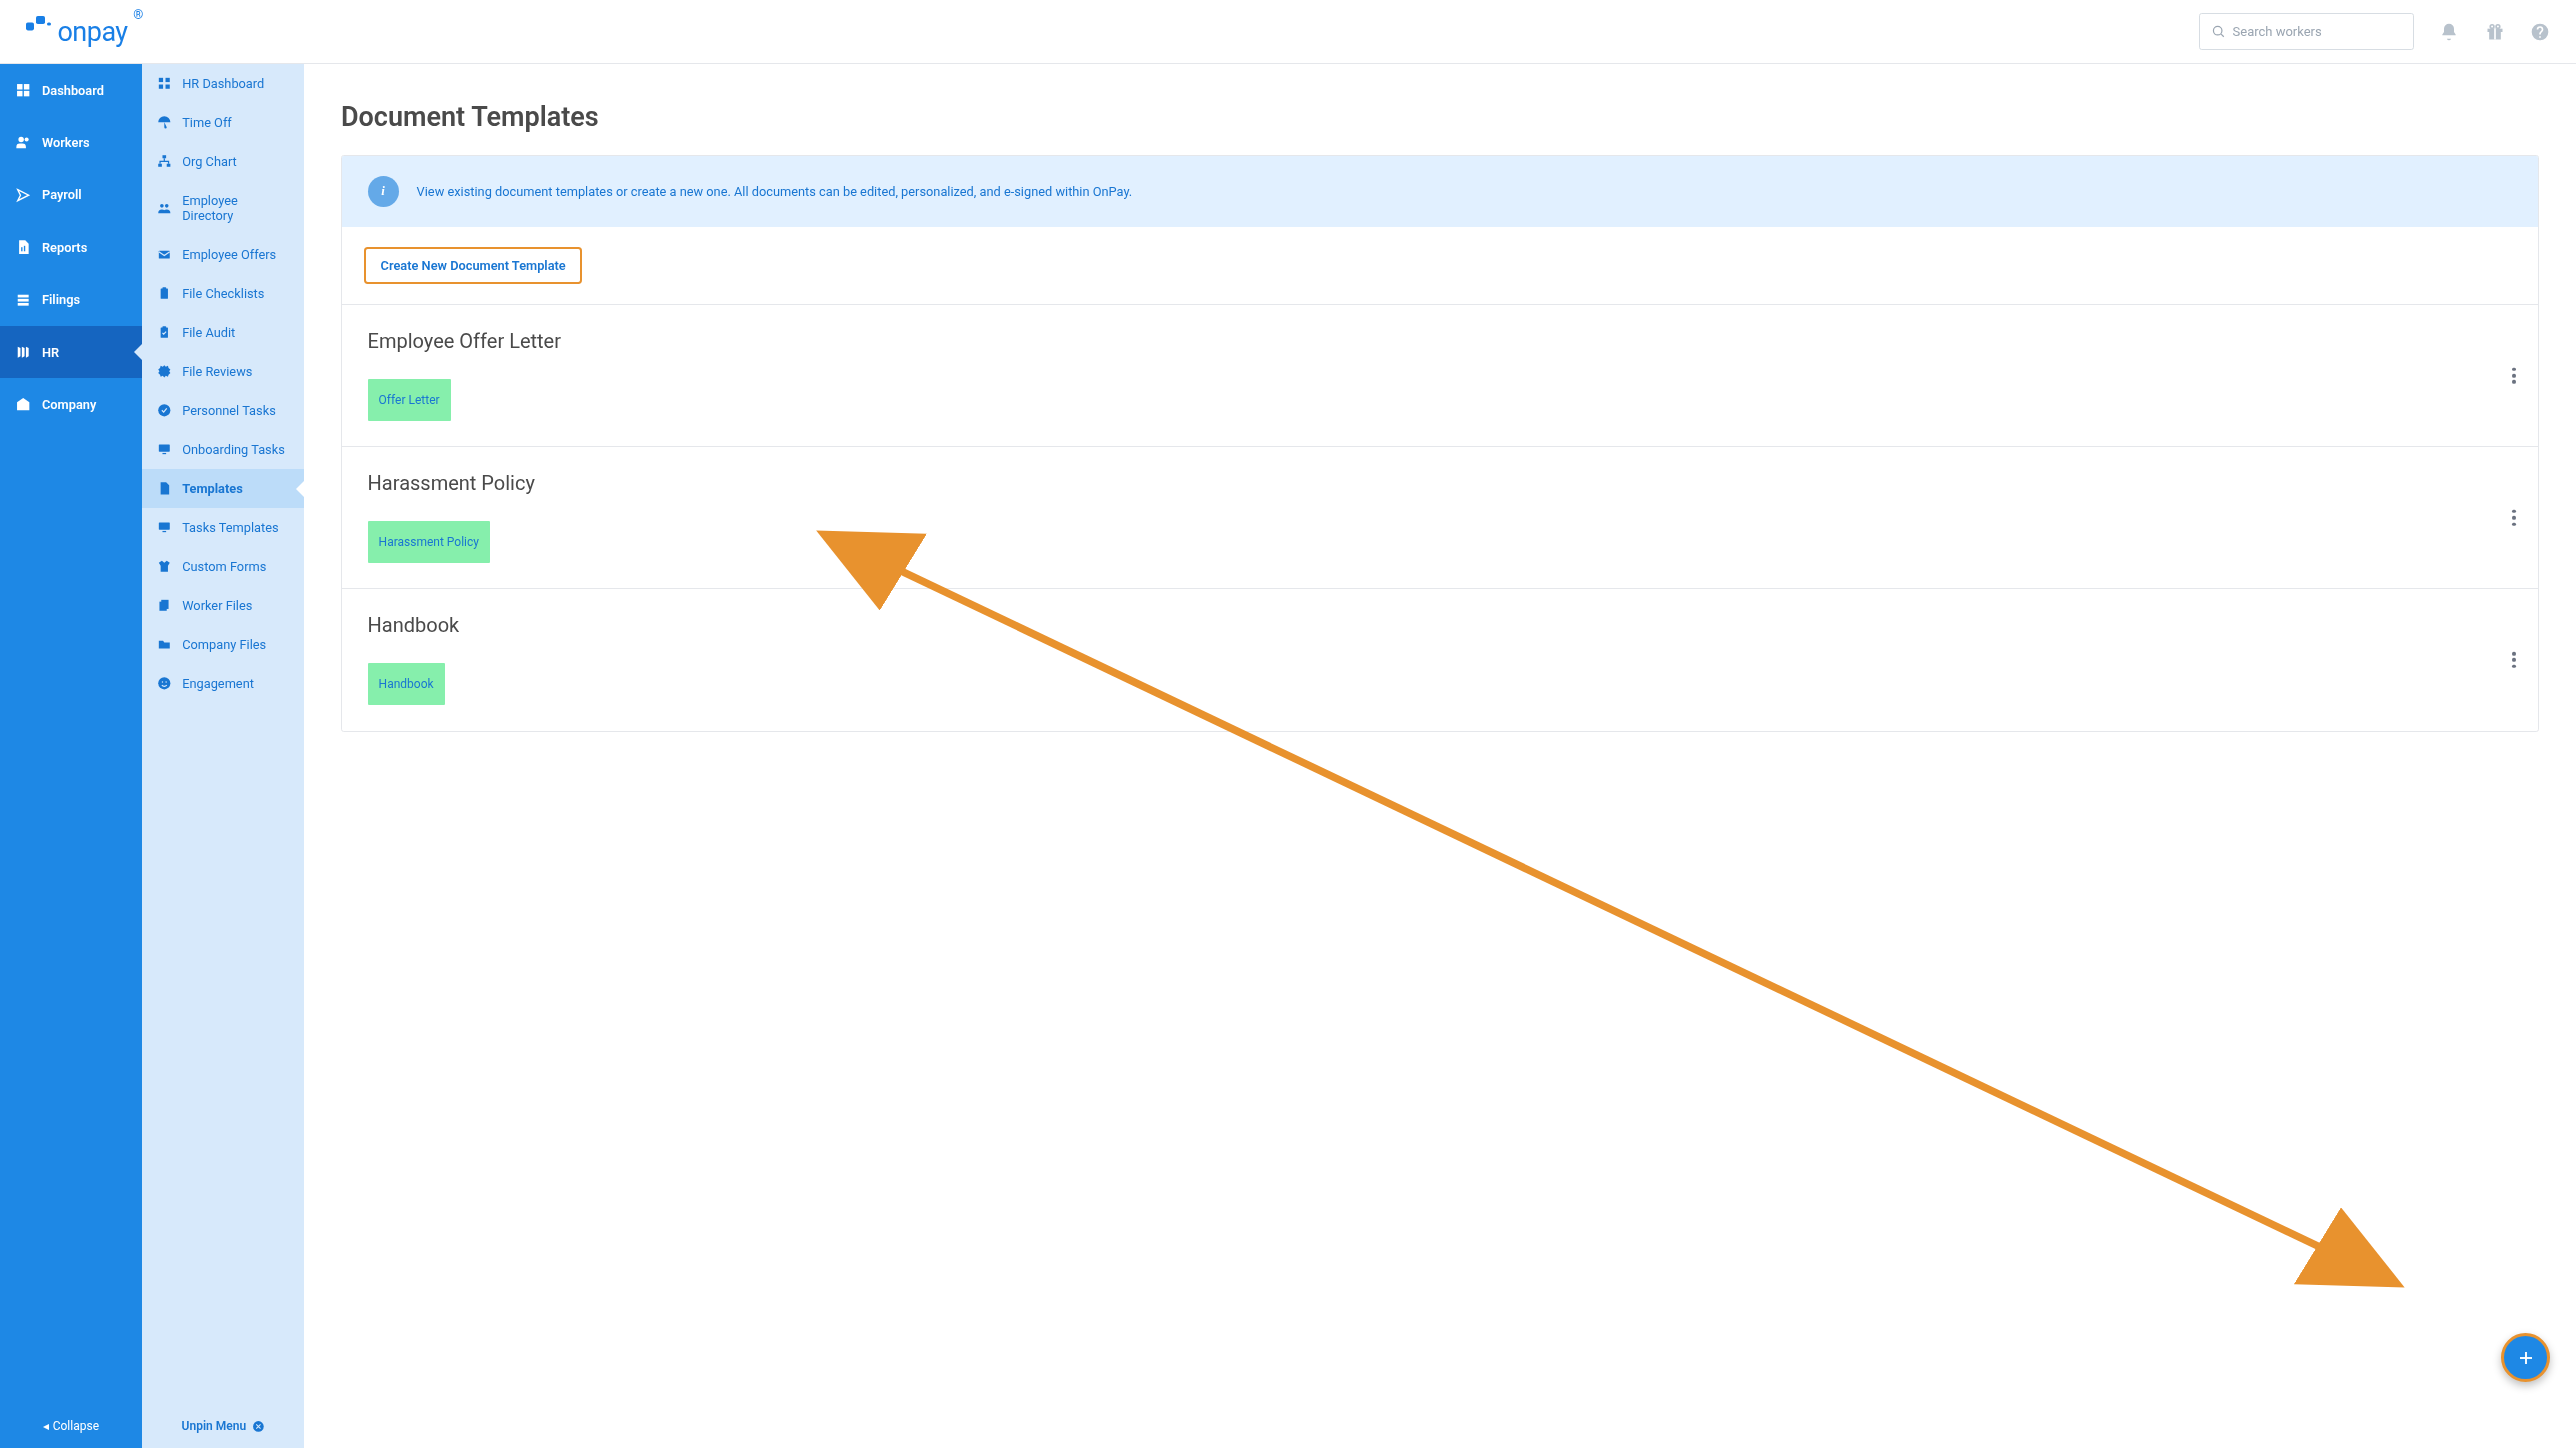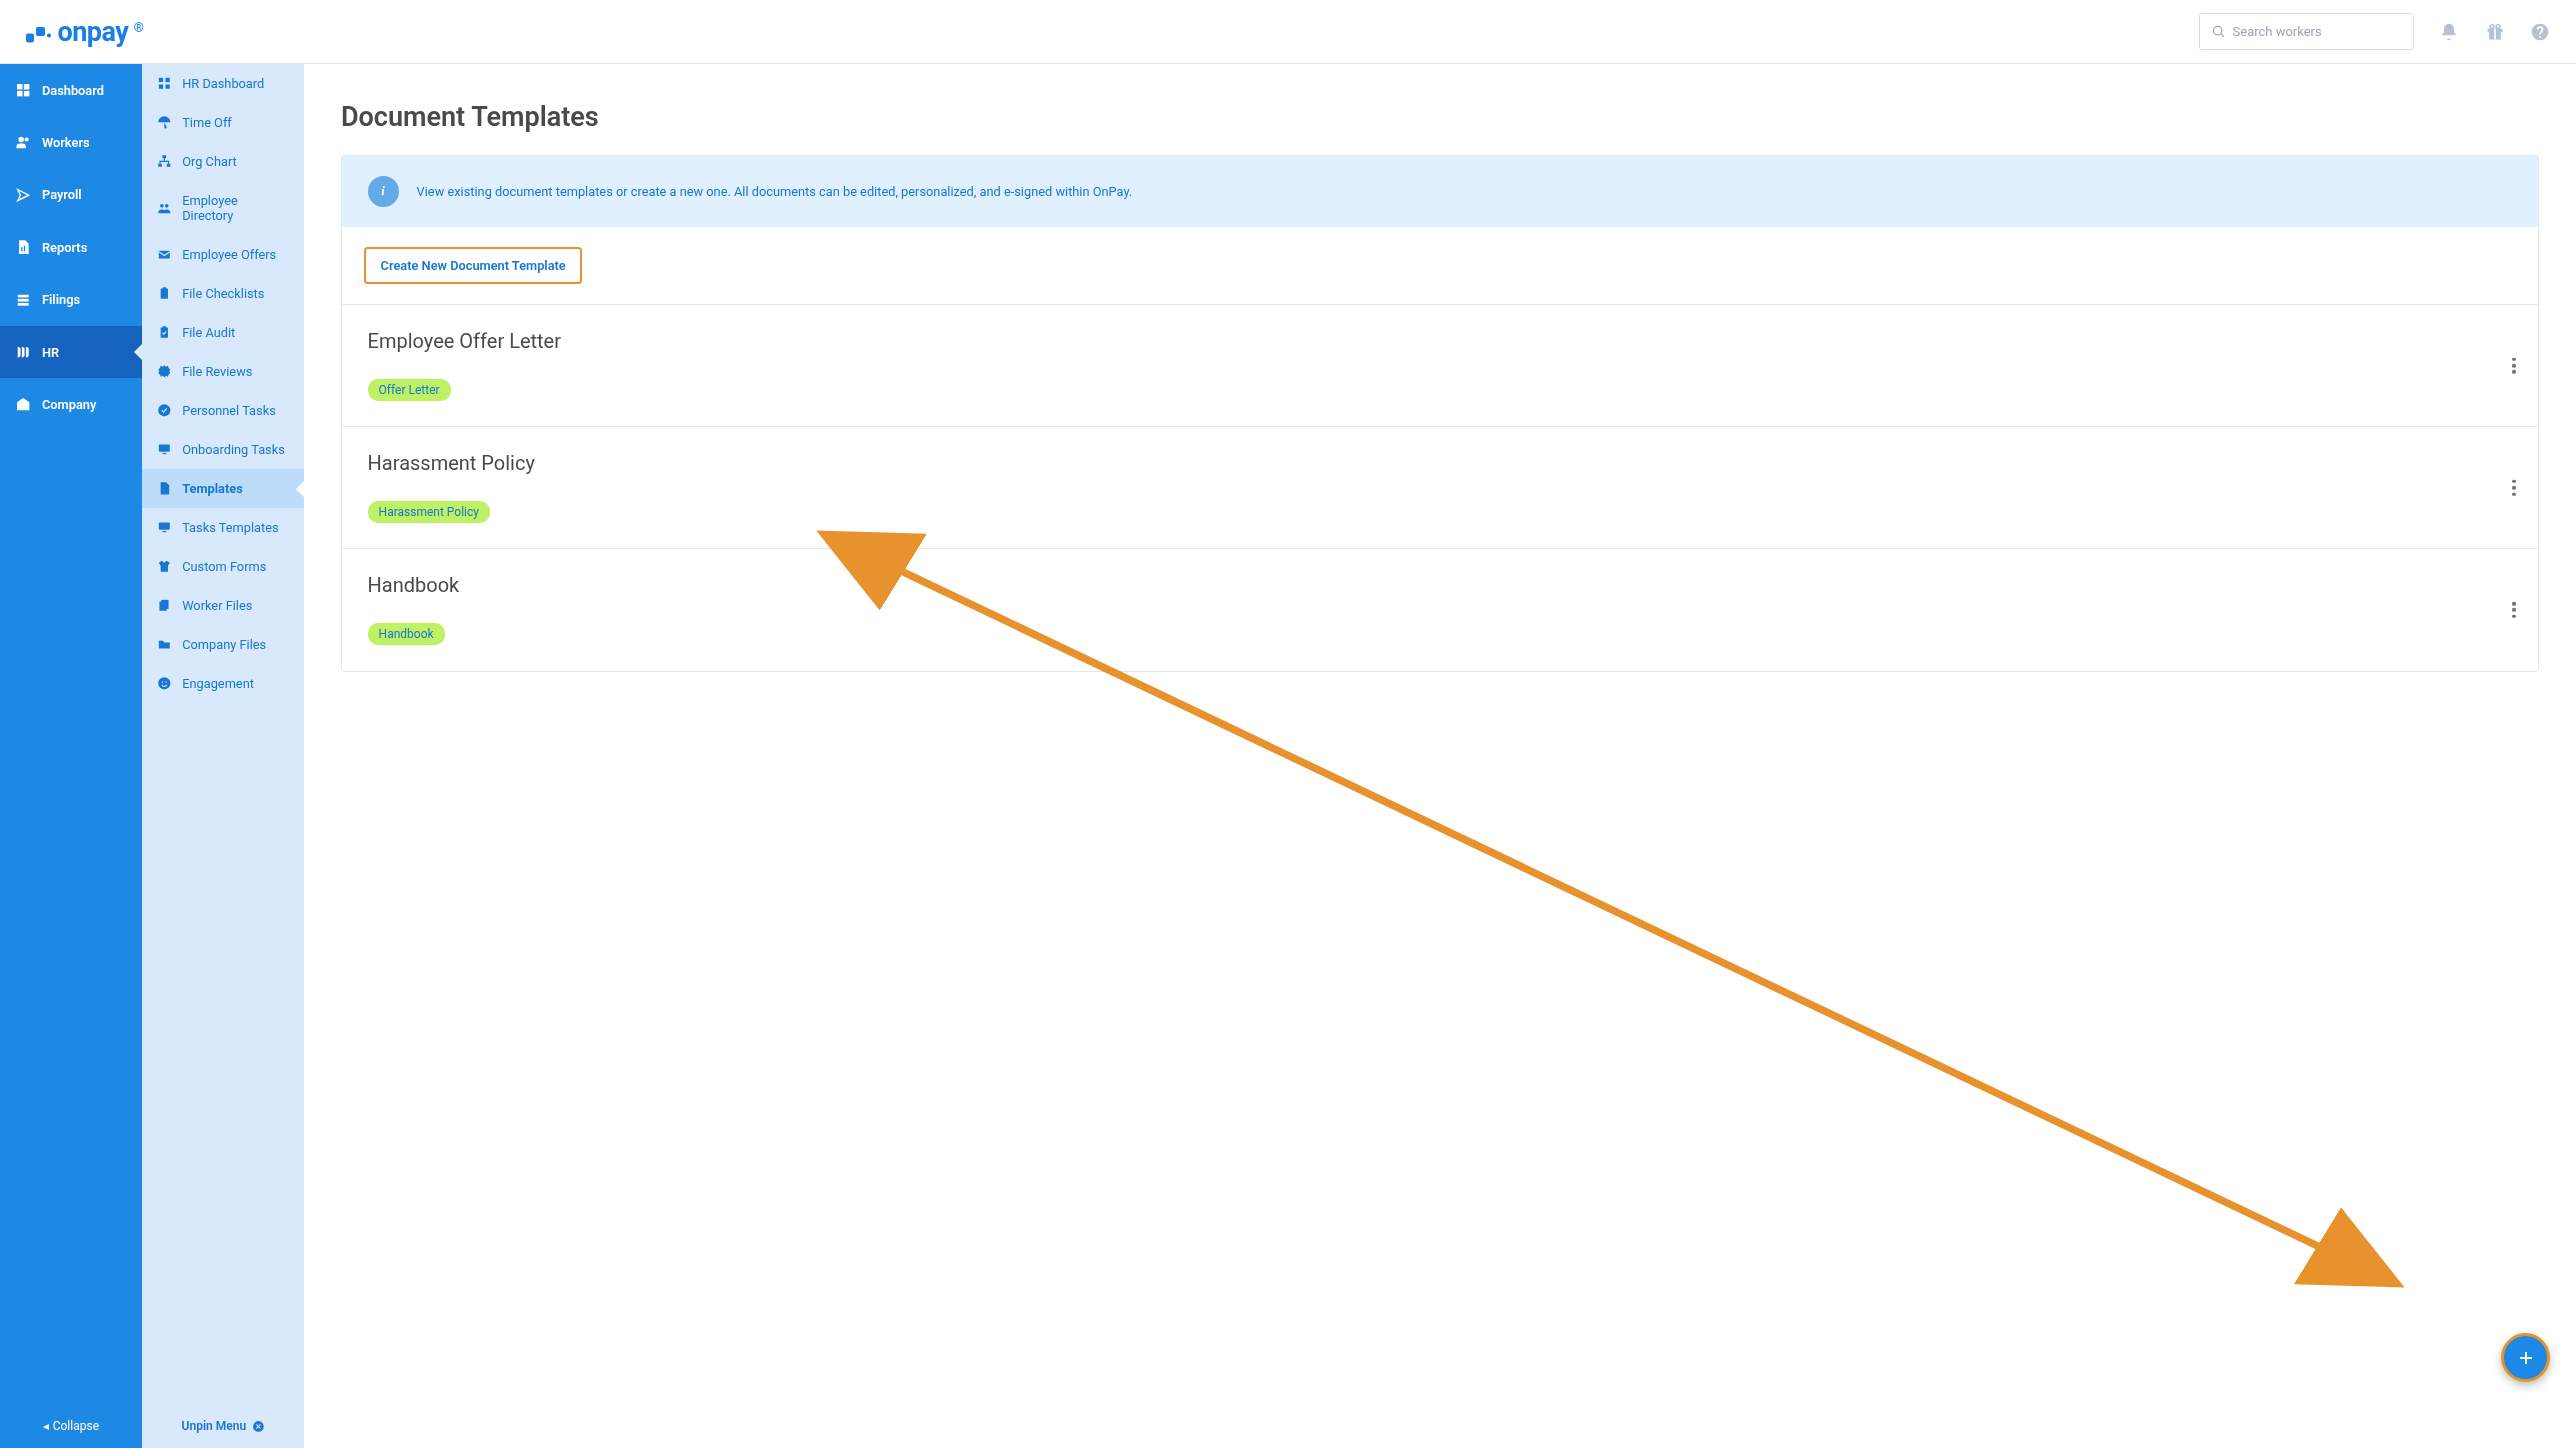--- a/index.html
+++ b/index.html
@@ -2,21 +2,21 @@
 <html style="font-size:14.6px"><head>
 <meta charset="utf-8">
 <style>
 * { box-sizing: border-box; margin: 0; padding: 0; }
 body { font-family: -apple-system, BlinkMacSystemFont, "Segoe UI", Roboto, Helvetica, Arial, sans-serif; background: #fff; color: #333; overflow: hidden; }
 
 .app { display: flex; flex-direction: column; height: 100vh; }
 
 
 .topbar { height: 64px; border-bottom: 0.9px solid #e5e7eb; display: flex; align-items: center; padding: 0 25.6px; background:#fff; position:relative; }
-.logo { color:#197fe6; font-weight:700; font-size:27px; display:flex; align-items:center; gap:3.7px; letter-spacing:-0.5px;}
+.logo { color:#197fe6; font-weight:400; font-size:27px; display:flex; align-items:flex-start; gap:3.7px; letter-spacing:-0.5px;}
 .logo-dots { display:inline-flex; gap:2.7px; margin-right:2.7px; }
 .logo-dots span { width:8.2px; height:8.2px; background:#197fe6; border-radius:1.8px; }
 .logo-dots span:first-child { transform:translateY(6.4px); }
 .logo-dots span:nth-child(2){ transform:translateY(0px);}
 .logo-dots span:nth-child(3){ transform:translateY(6.4px); width:3.7px;height:3.7px;border-radius:50%;}
 .search { margin-left:auto; width:215px; height:37px; border:0.9px solid #d7dde3; border-radius:2.7px; display:flex; align-items:center; padding:2px 11px; color:#9aa5b1; font-size:13px; }
 .search svg { margin-right:7.3px; flex-shrink:0; }
 .topbar-icons { display:flex; align-items:center; gap:25.6px; margin-left:25.6px; color:#b8c2cc; }
 .topbar-icons .ticon { width:20px; height:20px; cursor:pointer; }
 .user-block { display:flex; align-items:center; gap:12.8px; margin-left:25.6px; padding-left:25.6px; border-left:0.9px solid #e5e7eb; height:100%; cursor:pointer; }
@@ -50,21 +50,21 @@
 .main { flex:1; overflow:auto; padding:37px 37px 37px 37px; position:relative; }
 .page-title { font-size:27px; font-weight:600; color:#4a4a4a; margin-bottom:22px; }
 .card { border:0.9px solid #e5e7eb; border-radius:2.7px; overflow:hidden; }
 .info-banner { background:#e1f0ff; padding:20px 25.6px; display:flex; align-items:center; gap:18px; color:#1976d2; font-size:12.8px; }
 .info-icon { width:31px; height:31px; border-radius:50%; background:#64a9e8; color:#fff; display:flex; align-items:center; justify-content:center; font-family:Georgia,serif; font-style:italic; font-weight:700; flex-shrink:0;}
 .create-row { padding:20px 22px; border-bottom:0.9px solid #e5e7eb; }
 .create-btn { display:inline-block; padding:9px 14.6px; font-size:12.8px; font-weight:600; color:#1976d2; border:2.7px solid #e8922e; border-radius:3.7px; cursor:pointer; background:#fff; }
 .template-item { padding:24px 25.6px 25.6px; border-bottom:0.9px solid #e5e7eb; position:relative; }
 .template-item:last-child { border-bottom:none; }
 .template-title { font-size:20px; color:#4a4a4a; font-weight:400; margin-bottom:25.6px; }
-.tag { display:inline-block; background:#bef264; color:#1976d2; font-size:12px; padding:4px 11px; border-radius:10px; }
+.tag { display:inline-block; background:#86efac; color:#1976d2; font-size:12px; padding:14px 11px; border-radius:1px; }
 .kebab { position:absolute; right:22px; top:50%; transform:translateY(-50%); color:#666; cursor:pointer; font-size:20px; letter-spacing:0; line-height:0.4; display:flex; flex-direction:column; gap:2.7px;}
 .kebab span{width:3.7px;height:3.7px;background:#6b7280;border-radius:50%;}
 
 
 .fab { position:fixed; right:25.6px; bottom:66px; width:49px; height:49px; border-radius:50%; background:#1e88e5; color:#fff; display:flex; align-items:center; justify-content:center; font-size:25.6px; box-shadow:0 3.7px 9px rgba(0,0,0,0.25); cursor:pointer; border:3.7px solid #e8922e; }
 
 
 .arrow-svg { position:absolute; top:0; left:0; width:100%; height:100%; pointer-events:none; }
 
 </style>

